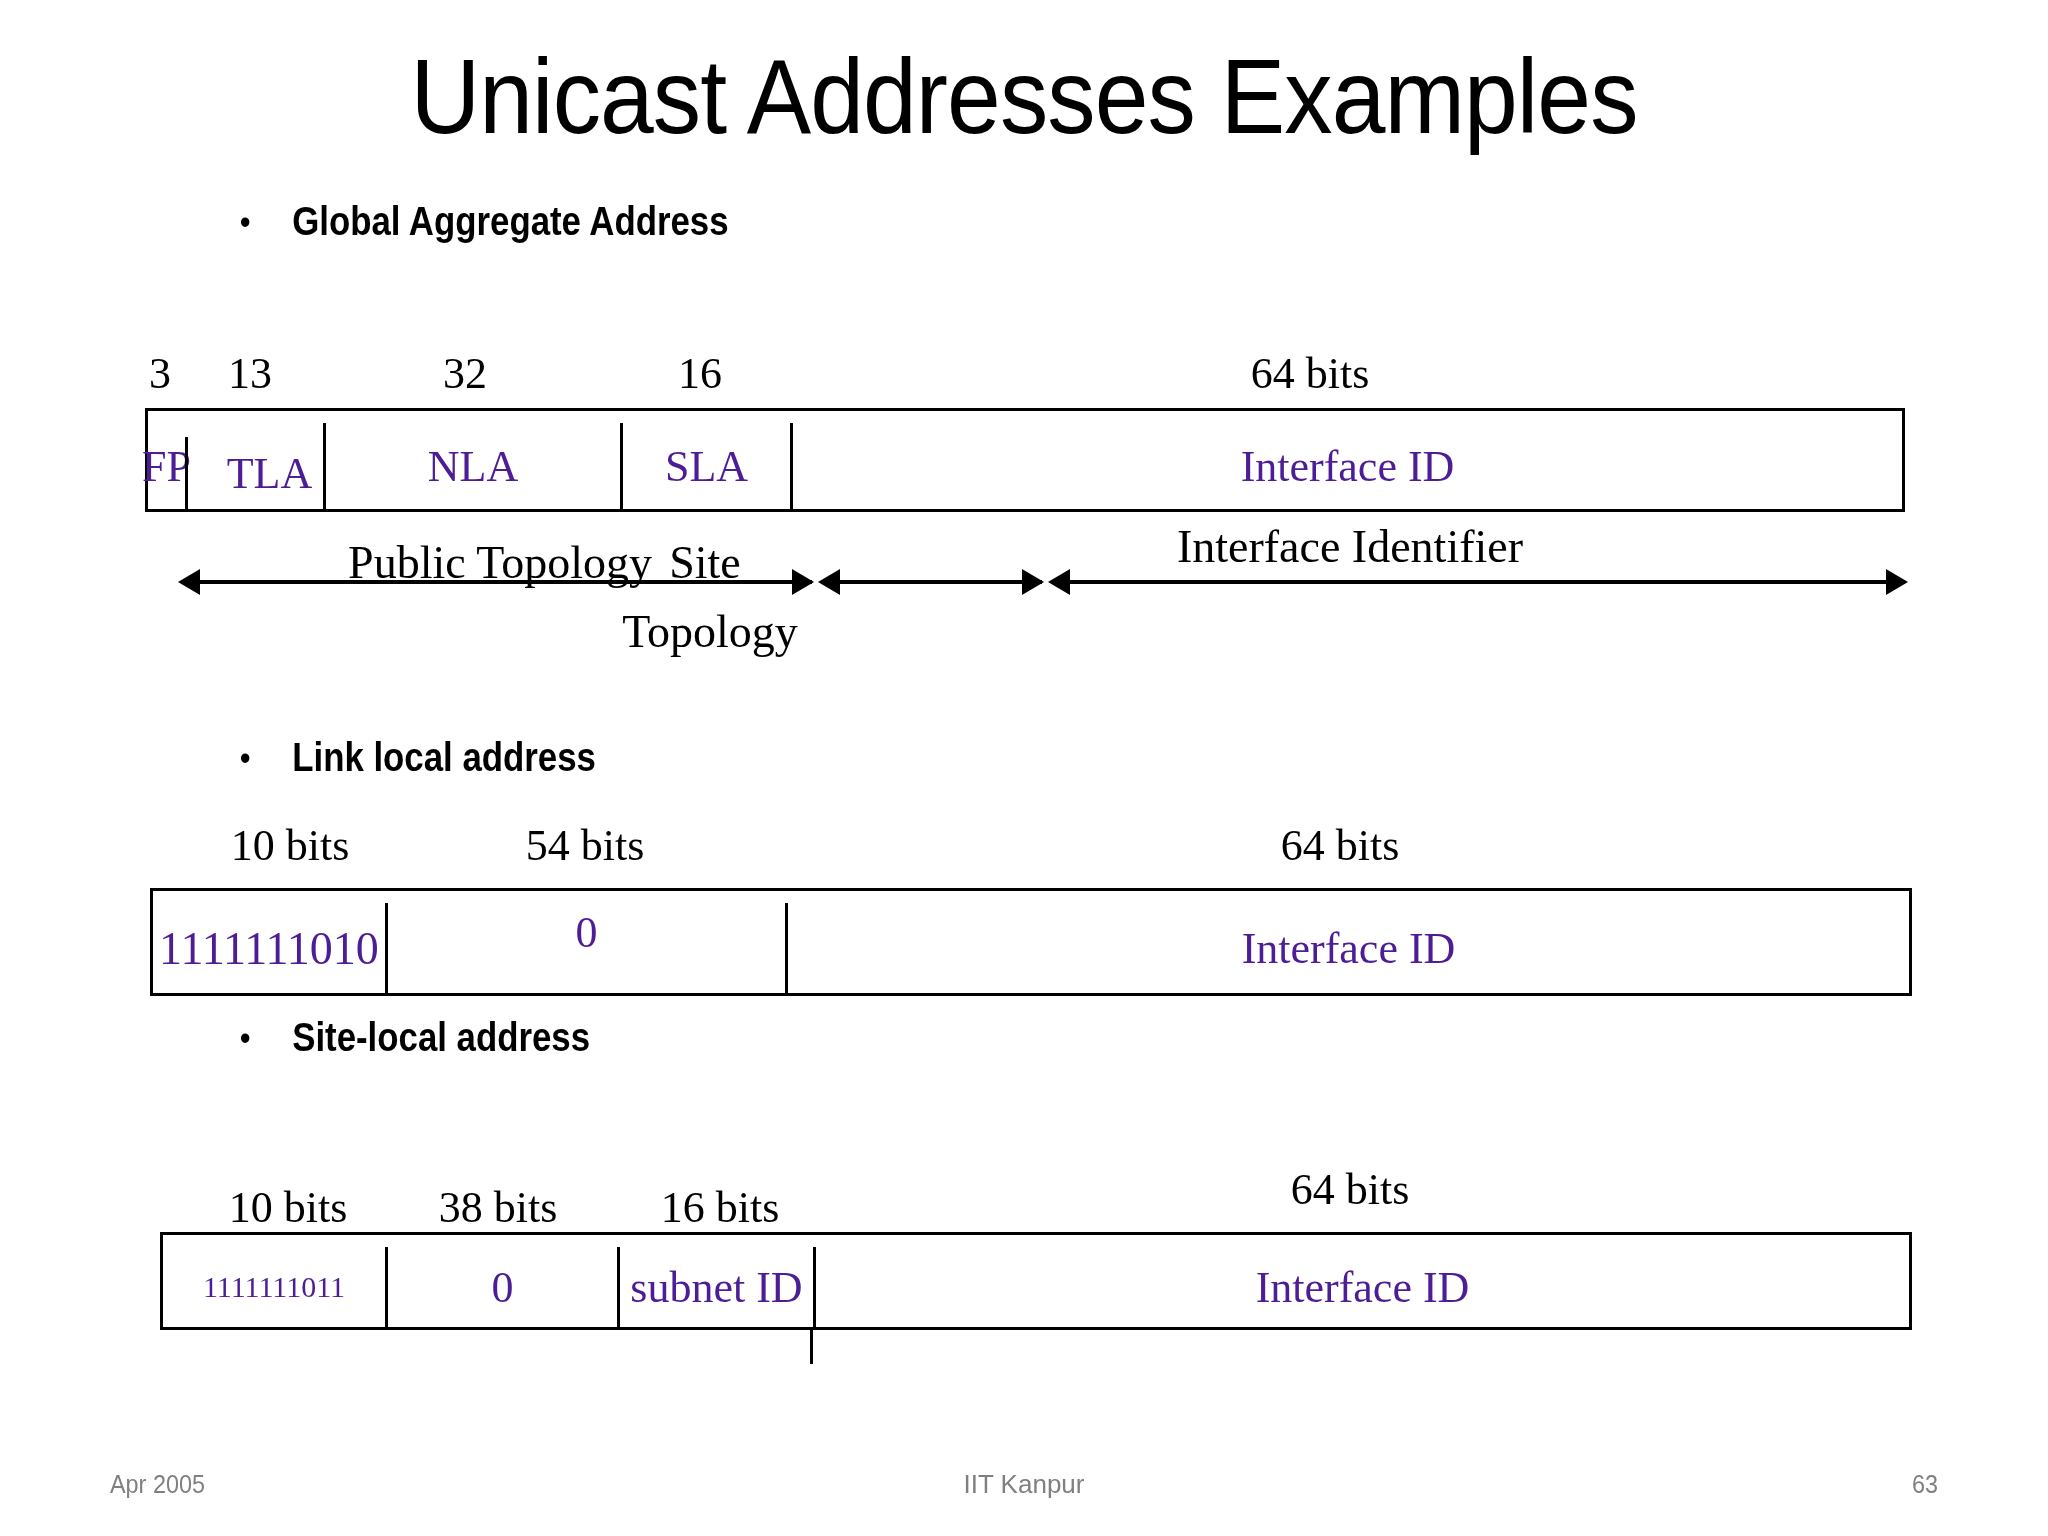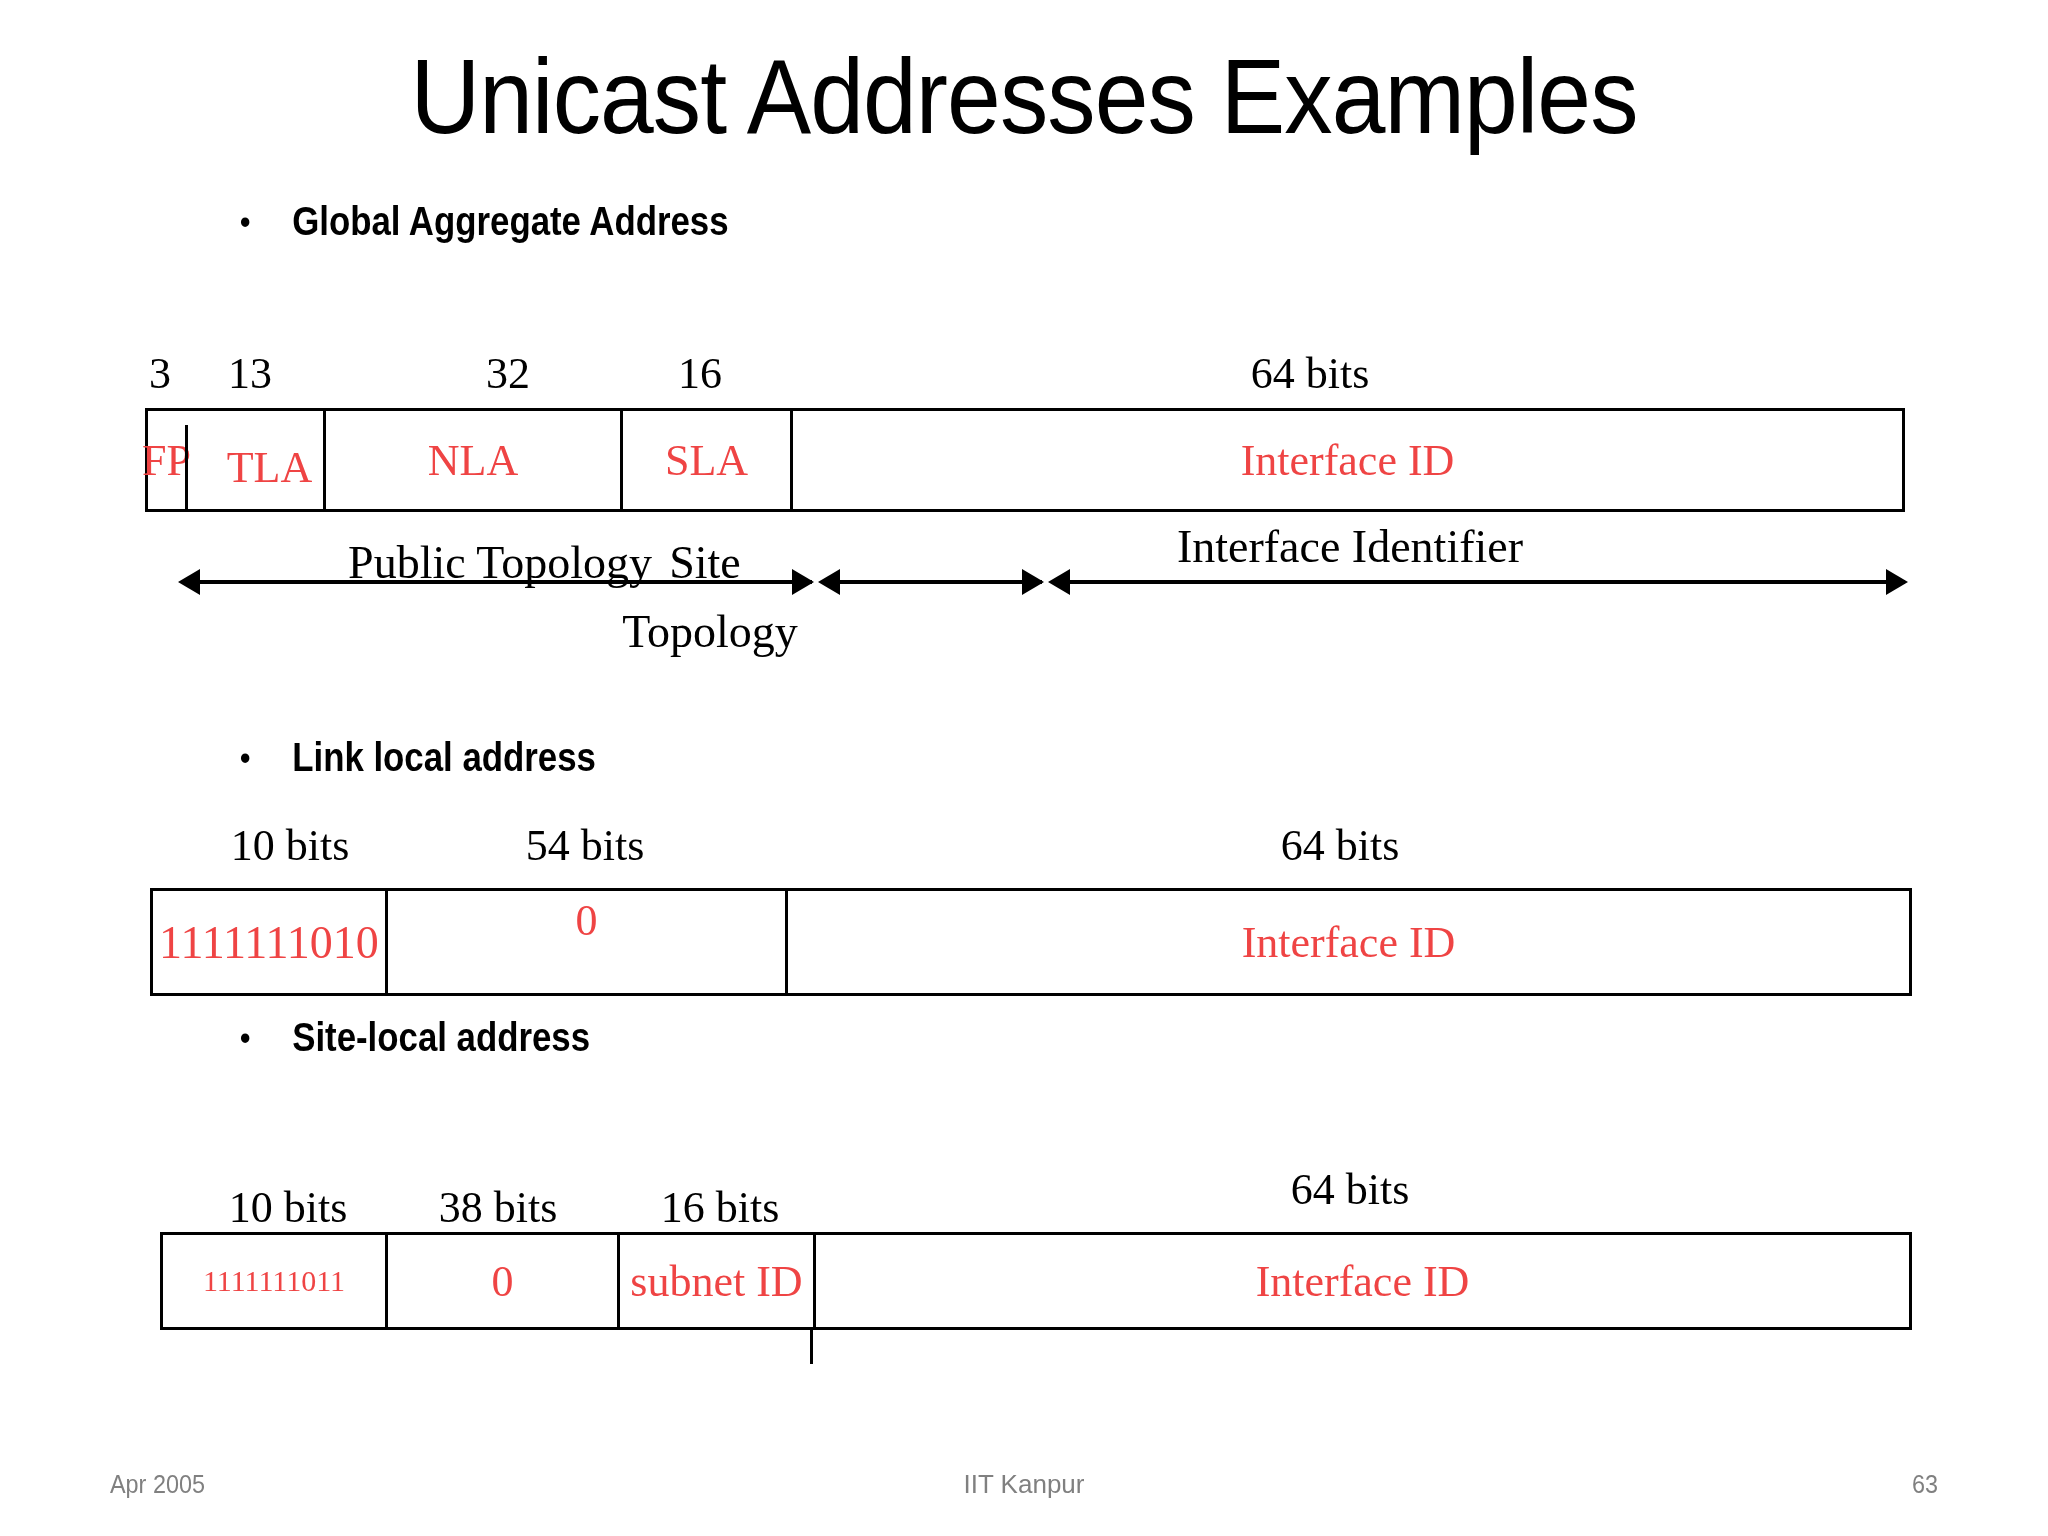--- a/index.html
+++ b/index.html
@@ -41,26 +41,26 @@
     display:inline-block;
     width:60px;
     font-size:34px;
     vertical-align:middle;
   }
   .bullet .btext{display:inline-block;vertical-align:middle;}
 
   
   .ftable{position:absolute;border:3px solid #000;box-sizing:border-box;background:#fff;}
   .fcell{
-    position:absolute;top:0;bottom:0;
+    position:absolute;top:12px;bottom:0;
     box-sizing:border-box;
     display:flex;align-items:center;justify-content:center;
     font-family:"Liberation Serif","DejaVu Serif",serif;
     font-size:44px;
-    color:#ef4444;
+    color:#4c1d95;
     white-space:nowrap;
     overflow:visible;
   }
   .fcell.divider{border-left:3px solid #000;}
   .fcell.top{align-items:flex-start;padding-top:4px;}
 
   
   .bitlabel{
     position:absolute;
     font-family:"Liberation Serif","DejaVu Serif",serif;
@@ -116,21 +116,21 @@
 <div class="slide">
 
   <div class="title">Unicast Addresses Examples</div>
 
   <div class="bullet" style="left:240px;top:196px;">
     <span class="dot">•</span><span class="btext">Global Aggregate Address</span>
   </div>
 
   <div class="bitlabel" style="left:130px;top:348px;width:60px;">3</div>
   <div class="bitlabel" style="left:200px;top:348px;width:100px;">13</div>
-  <div class="bitlabel" style="left:400px;top:348px;width:130px;text-align:right;">32</div>
+  <div class="bitlabel" style="left:400px;top:348px;width:130px;">32</div>
   <div class="bitlabel" style="left:640px;top:348px;width:120px;">16</div>
   <div class="bitlabel" style="left:1190px;top:348px;width:240px;">64 bits</div>
 
   <div class="ftable" style="left:145px;top:408px;width:1760px;height:104px;">
     <div class="fcell" style="left:0px;width:37px;">FP</div>
     <div class="fcell divider" style="left:37px;width:166px;margin-top:14px;">TLA</div>
     <div class="fcell divider" style="left:175px;width:297px;">NLA</div>
     <div class="fcell divider" style="left:472px;width:170px;">SLA</div>
     <div class="fcell divider" style="left:642px;width:1112px;">Interface ID</div>
   </div>

